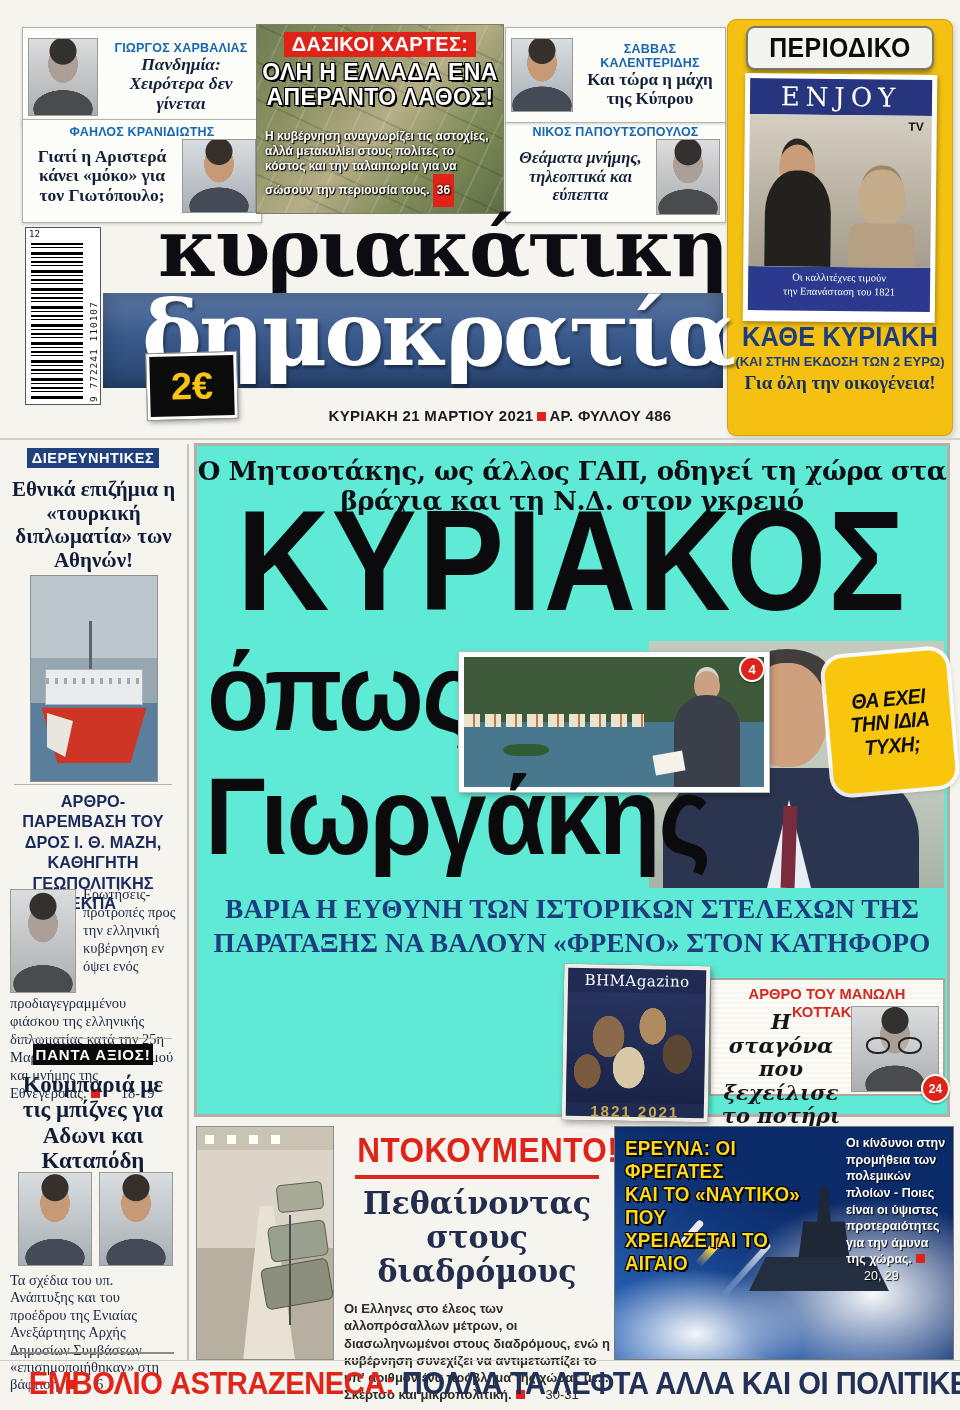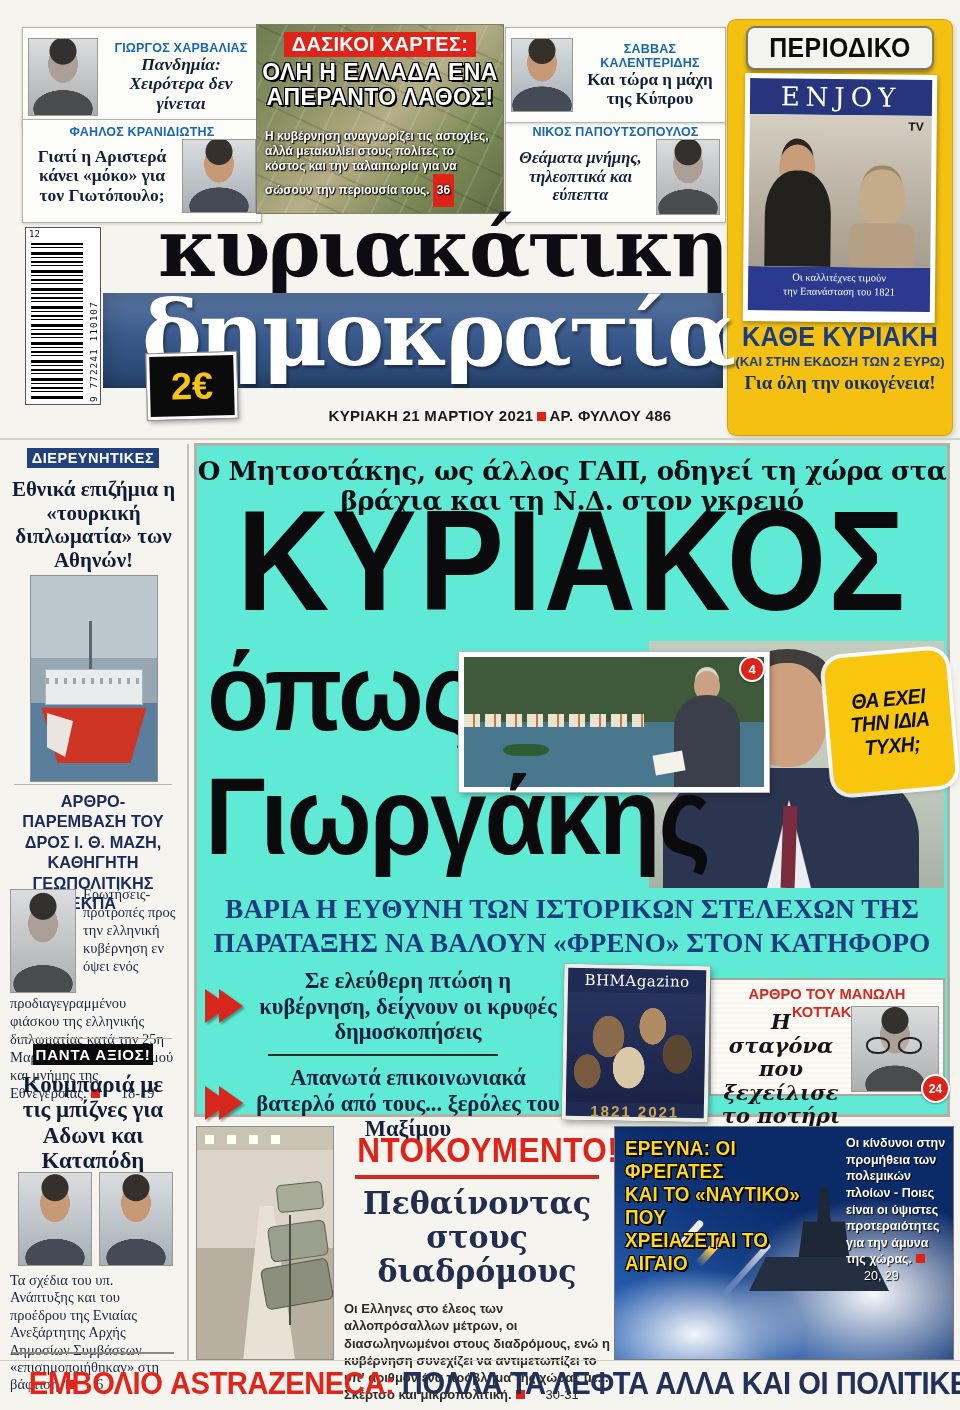--- a/index.html
+++ b/index.html
@@ -366,31 +366,20 @@
       <div>ΘΑ ΕΧΕΙ</div>
       <div>ΤΗΝ ΙΔΙΑ</div>
       <div>ΤΥΧΗ;</div>
     </div>
 
     <div class="h3">Γιωργάκης</div>
 
     <div class="sub" style="top:447px;">ΒΑΡΙΑ Η ΕΥΘΥΝΗ ΤΩΝ ΙΣΤΟΡΙΚΩΝ ΣΤΕΛΕΧΩΝ ΤΗΣ</div>
     <div class="sub" style="top:481px;">ΠΑΡΑΤΑΞΗΣ ΝΑ ΒΑΛΟΥΝ «ΦΡΕΝΟ» ΣΤΟΝ ΚΑΤΗΦΟΡΟ</div>
 
-    <div class="bullets">
-      <div class="bullet">
-        <div class="chev"></div>
-        <div class="btext">Σε ελεύθερη πτώση η κυβέρνηση, δείχνουν οι κρυφές δημοσκοπήσεις</div>
-      </div>
-      <div class="bdiv"></div>
-      <div class="bullet">
-        <div class="chev"></div>
-        <div class="btext">Απανωτά επικοινωνιακά βατερλό από τους... ξερόλες του Μαξίμου</div>
-      </div>
-    </div>
 
     <div class="bima">
       <div class="bima-logo">ΒΗΜΑgazino</div>
       <div class="bima-collage"></div>
       <div class="bima-years">1821 2021</div>
     </div>
 
     <div class="kott">
       <div class="kott-label">ΑΡΘΡΟ ΤΟΥ ΜΑΝΩΛΗ ΚΟΤΤΑΚΗ</div>
       <div class="kott-title">Η σταγόνα που ξεχείλισε το ποτήρι</div>

